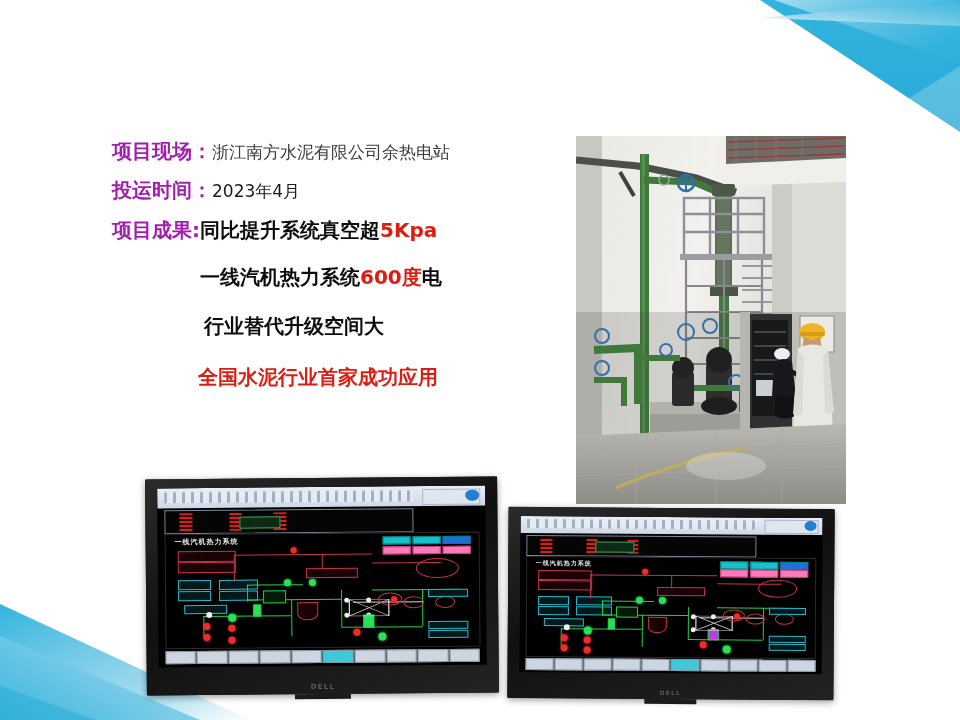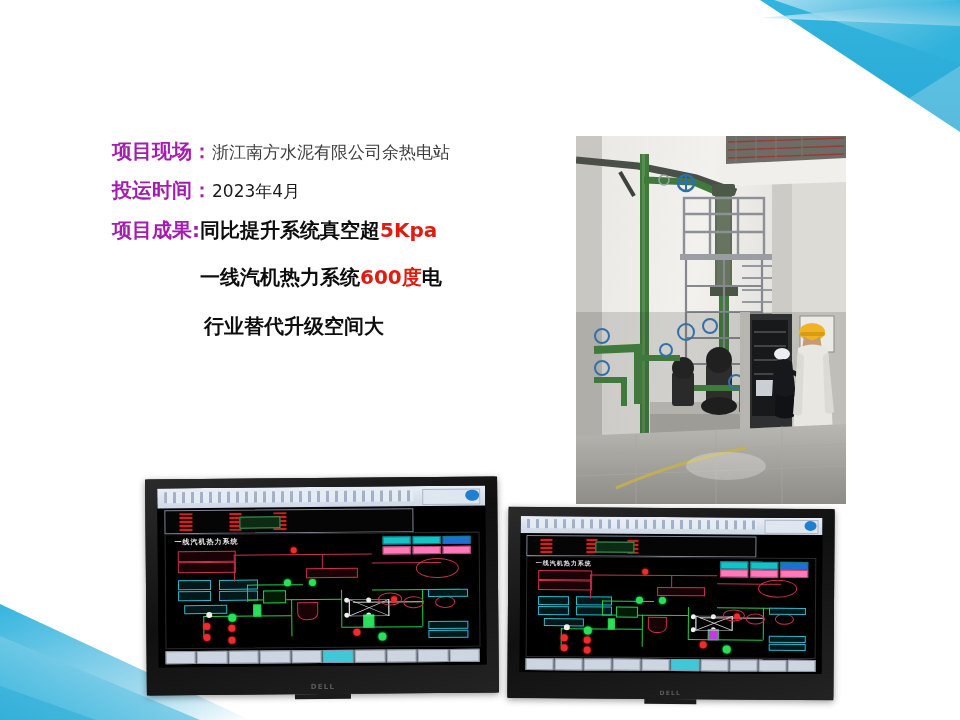--- a/index.html
+++ b/index.html
@@ -195,20 +195,23 @@
 
     <div class="indent">
       <span class="bold-line">一线汽机热力系统</span><span class="bold-line red">600度</span><span class="bold-line">电</span>
     </div>
 
 
     <div class="indent3">
       <span class="bold-line">行业替代升级空间大</span>
     </div>
 
+    <div class="indent4">
+      <span class="red-line">全国水泥行业首家成功应用</span>
+    </div>
   </div>
 
   <div class="photo-plant">
     <svg width="270" height="368" viewBox="0 0 270 368" preserveAspectRatio="none">
       <defs>
         <linearGradient id="wall" x1="0" y1="0" x2="1" y2="0.2">
           <stop offset="0" stop-color="#e8e7e3"></stop>
           <stop offset="0.5" stop-color="#f2f1ee"></stop>
           <stop offset="1" stop-color="#d9d8d3"></stop>
         </linearGradient>

